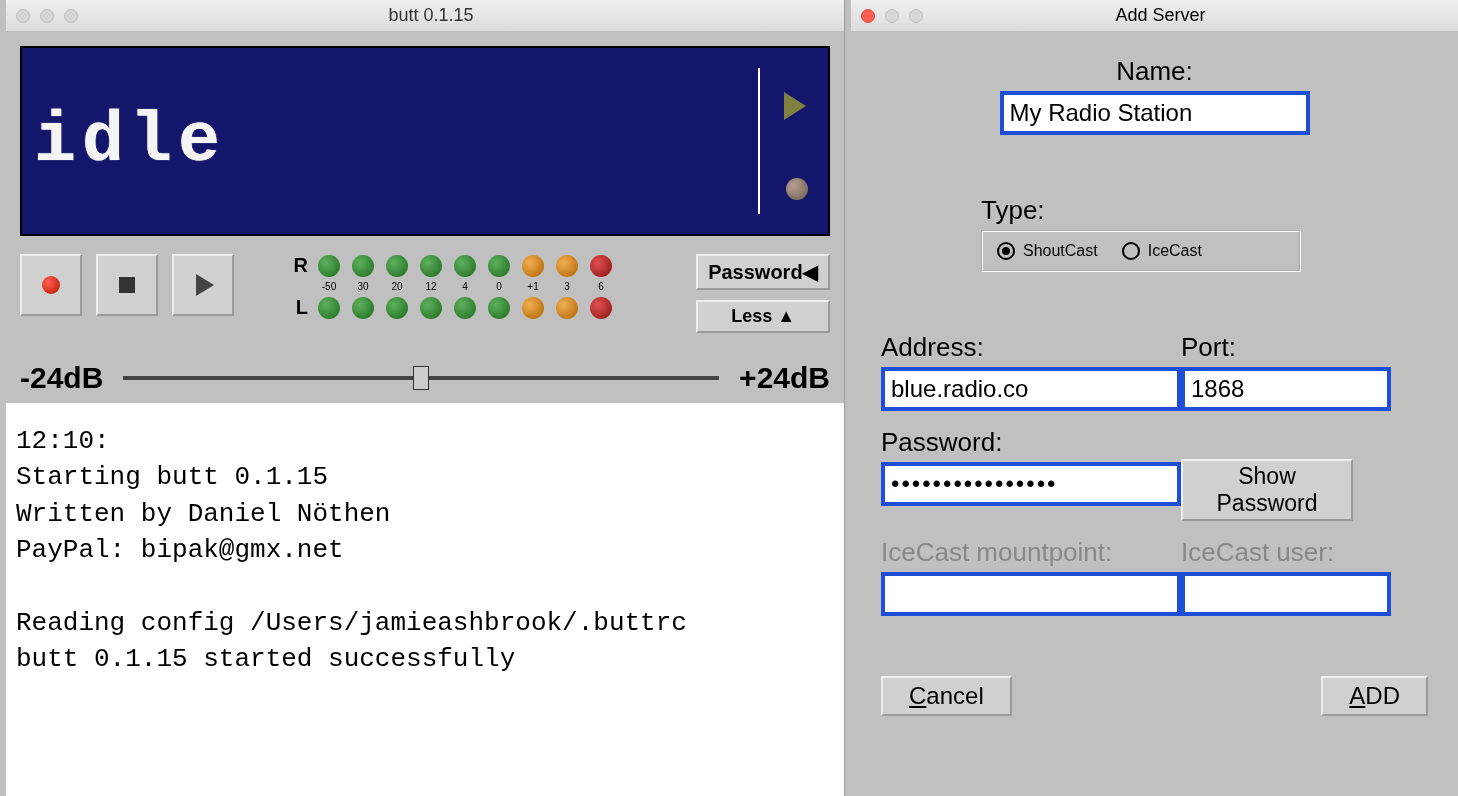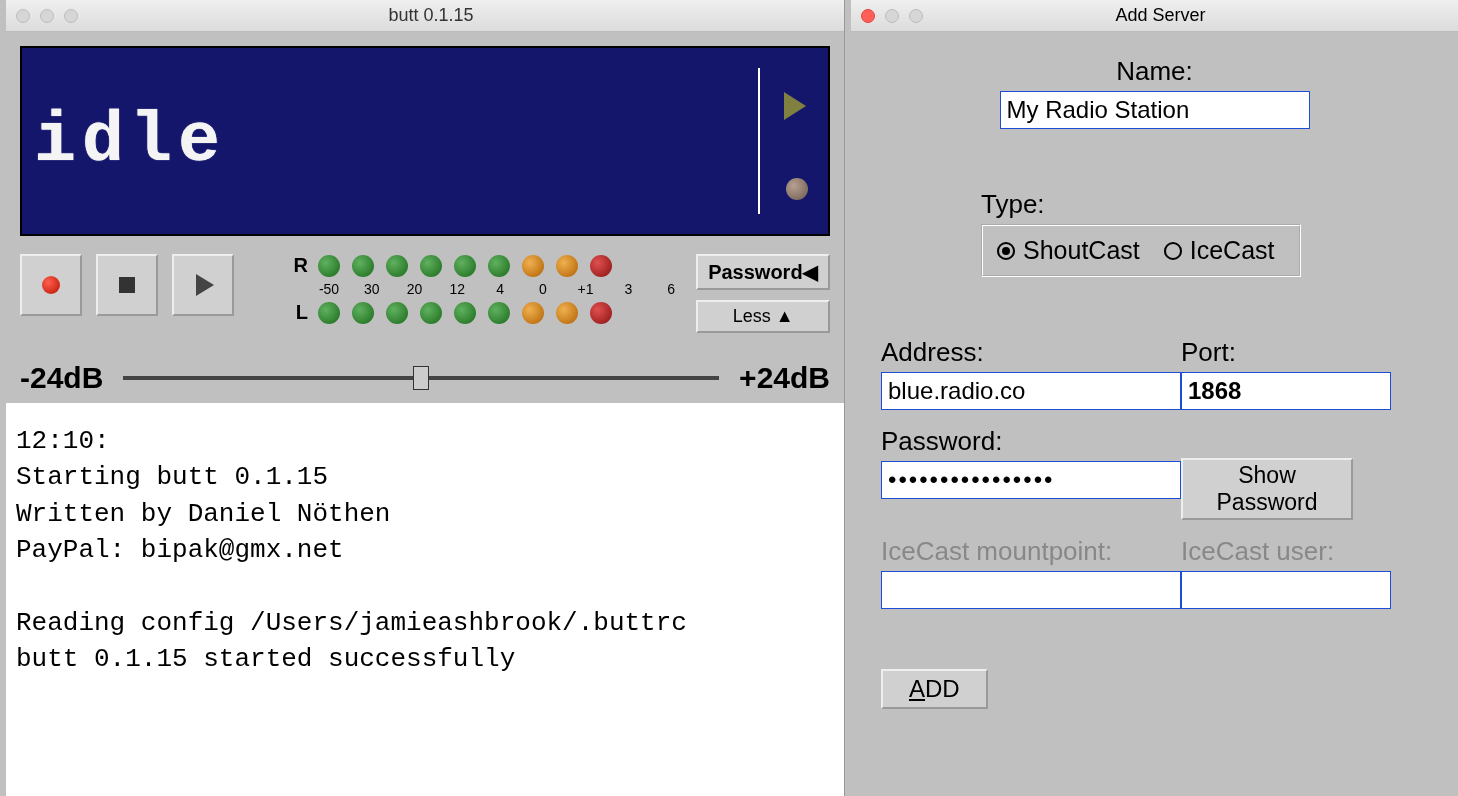--- a/index.html
+++ b/index.html
@@ -99,30 +99,30 @@
     display: flex; flex-direction: column; gap: 4px;
     margin-left: 40px;
   }
   .meter-row { display:flex; align-items:center; gap:10px;}
   .meter-label { font-weight:bold; font-size:20px; width:20px; text-align:right;}
   .leds { display:flex; gap:12px;}
   .led { width:22px;height:22px;border-radius:50%;}
   .led.green { background:radial-gradient(circle at 35% 35%,#5fb05f,#1a6a1a);}
   .led.orange { background:radial-gradient(circle at 35% 35%,#f0b050,#b06000);}
   .led.red { background:radial-gradient(circle at 35% 35%,#e05050,#8a1010);}
-  .meter-numbers { display:flex; gap:12px; font-size:14px; margin-left:30px;justify-content:space-between;}
+  .meter-numbers { display:flex; gap:12px; font-size:10px; margin-left:30px;}
   .meter-numbers span { width:22px; text-align:center;}
   .side-buttons { display:flex;flex-direction:column;gap:10px;margin-left:auto;}
   .wide-btn {
     background:#d0d0d0;border:2px outset #eee;
     padding:4px 10px;font-size:20px;font-weight:bold;
     cursor:pointer;text-align:center;
     min-width:120px;
   }
-  .less-btn { font-size:18px;font-weight:normal;}
+  .less-btn { font-size:18px;font-weight:bold;}
   .slider-row {
     display:flex;align-items:center;gap:12px;margin-top:28px;
   }
   .slider-row .db { font-weight:bold;font-size:30px;}
   .slider-track {
     flex:1;height:4px;background:#444;position:relative;margin:0 8px;
   }
   .slider-thumb {
     position:absolute;left:50%;top:-10px;transform:translateX(-50%);
     width:16px;height:24px;background:#ccc;border:1px solid #333;
@@ -136,41 +136,41 @@
   
   .dialog-body {
     padding: 24px 30px; display:flex;flex-direction:column;
     font-size:24px;
     flex:1;
   }
   .centered-group { display:flex;flex-direction:column;align-items:center;}
   .field-label { font-size:26px; margin-bottom:4px;}
   .field-label.disabled { color:#888;}
   input[type=text], input[type=password] {
-    font-size:24px;padding:4px 6px;border:1px solid #1d4ed8;background:#fff;
+    font-size:24px;padding:4px 6px;border:4px solid #1d4ed8;background:#fff;
     font-family:inherit;
   }
   .name-input { width:310px;}
   .type-box {
     border:2px groove #fff;padding:10px 14px;display:flex;gap:24px;
     align-items:center;margin-top:4px;width:320px;
   }
-  .radio-opt { display:flex;align-items:center;gap:8px;font-size:25px;justify-content:flex-end;}
+  .radio-opt { display:flex;align-items:center;gap:8px;font-size:16px;justify-content:flex-end;}
   .radio-circle {
     width:18px;height:18px;border:2px solid #000;border-radius:50%;
     display:flex;align-items:center;justify-content:center;
     cursor:pointer;
   }
   .radio-circle.checked::after {
     content:"";width:8px;height:8px;border-radius:50%;background:#000;
   }
   .form-row { display:flex;margin-top:30px;}
   .form-col { display:flex;flex-direction:column;}
   .addr-input{width:300px;}
-  .port-input{width:210px;font-weight:bold;}
+  .port-input{width:210px;}
   .pwd-input{width:300px;letter-spacing:2px;}
   .show-pwd-btn{
     background:#d0d0d0;border:2px outset #eee;font-size:23px;
     padding:2px 6px;cursor:pointer;width:172px;margin-top:auto;
   }
   .mount-input,.user-input{width:300px;}
   .user-input{width:210px;}
   .bottom-buttons{
     display:flex;justify-content:space-between;margin-top:60px;
   }
@@ -338,17 +338,18 @@
         <div class="field-label disabled">IceCast mountpoint:</div>
         <input type="text" class="mount-input" value="" style="">
       </div>
       <div class="form-col">
         <div class="field-label disabled">IceCast user:</div>
         <input type="text" class="user-input" value="" style="">
       </div>
     </div>
 
     <div class="bottom-buttons">
+      <button class="dlg-btn"><span class="ul">C</span><span id="cancel-rest">ancel</span></button>
       <button class="dlg-btn"><span class="ul">A</span><span id="add-rest">DD</span></button>
     </div>
 
   </div>
 </div>
 
 </body></html>

